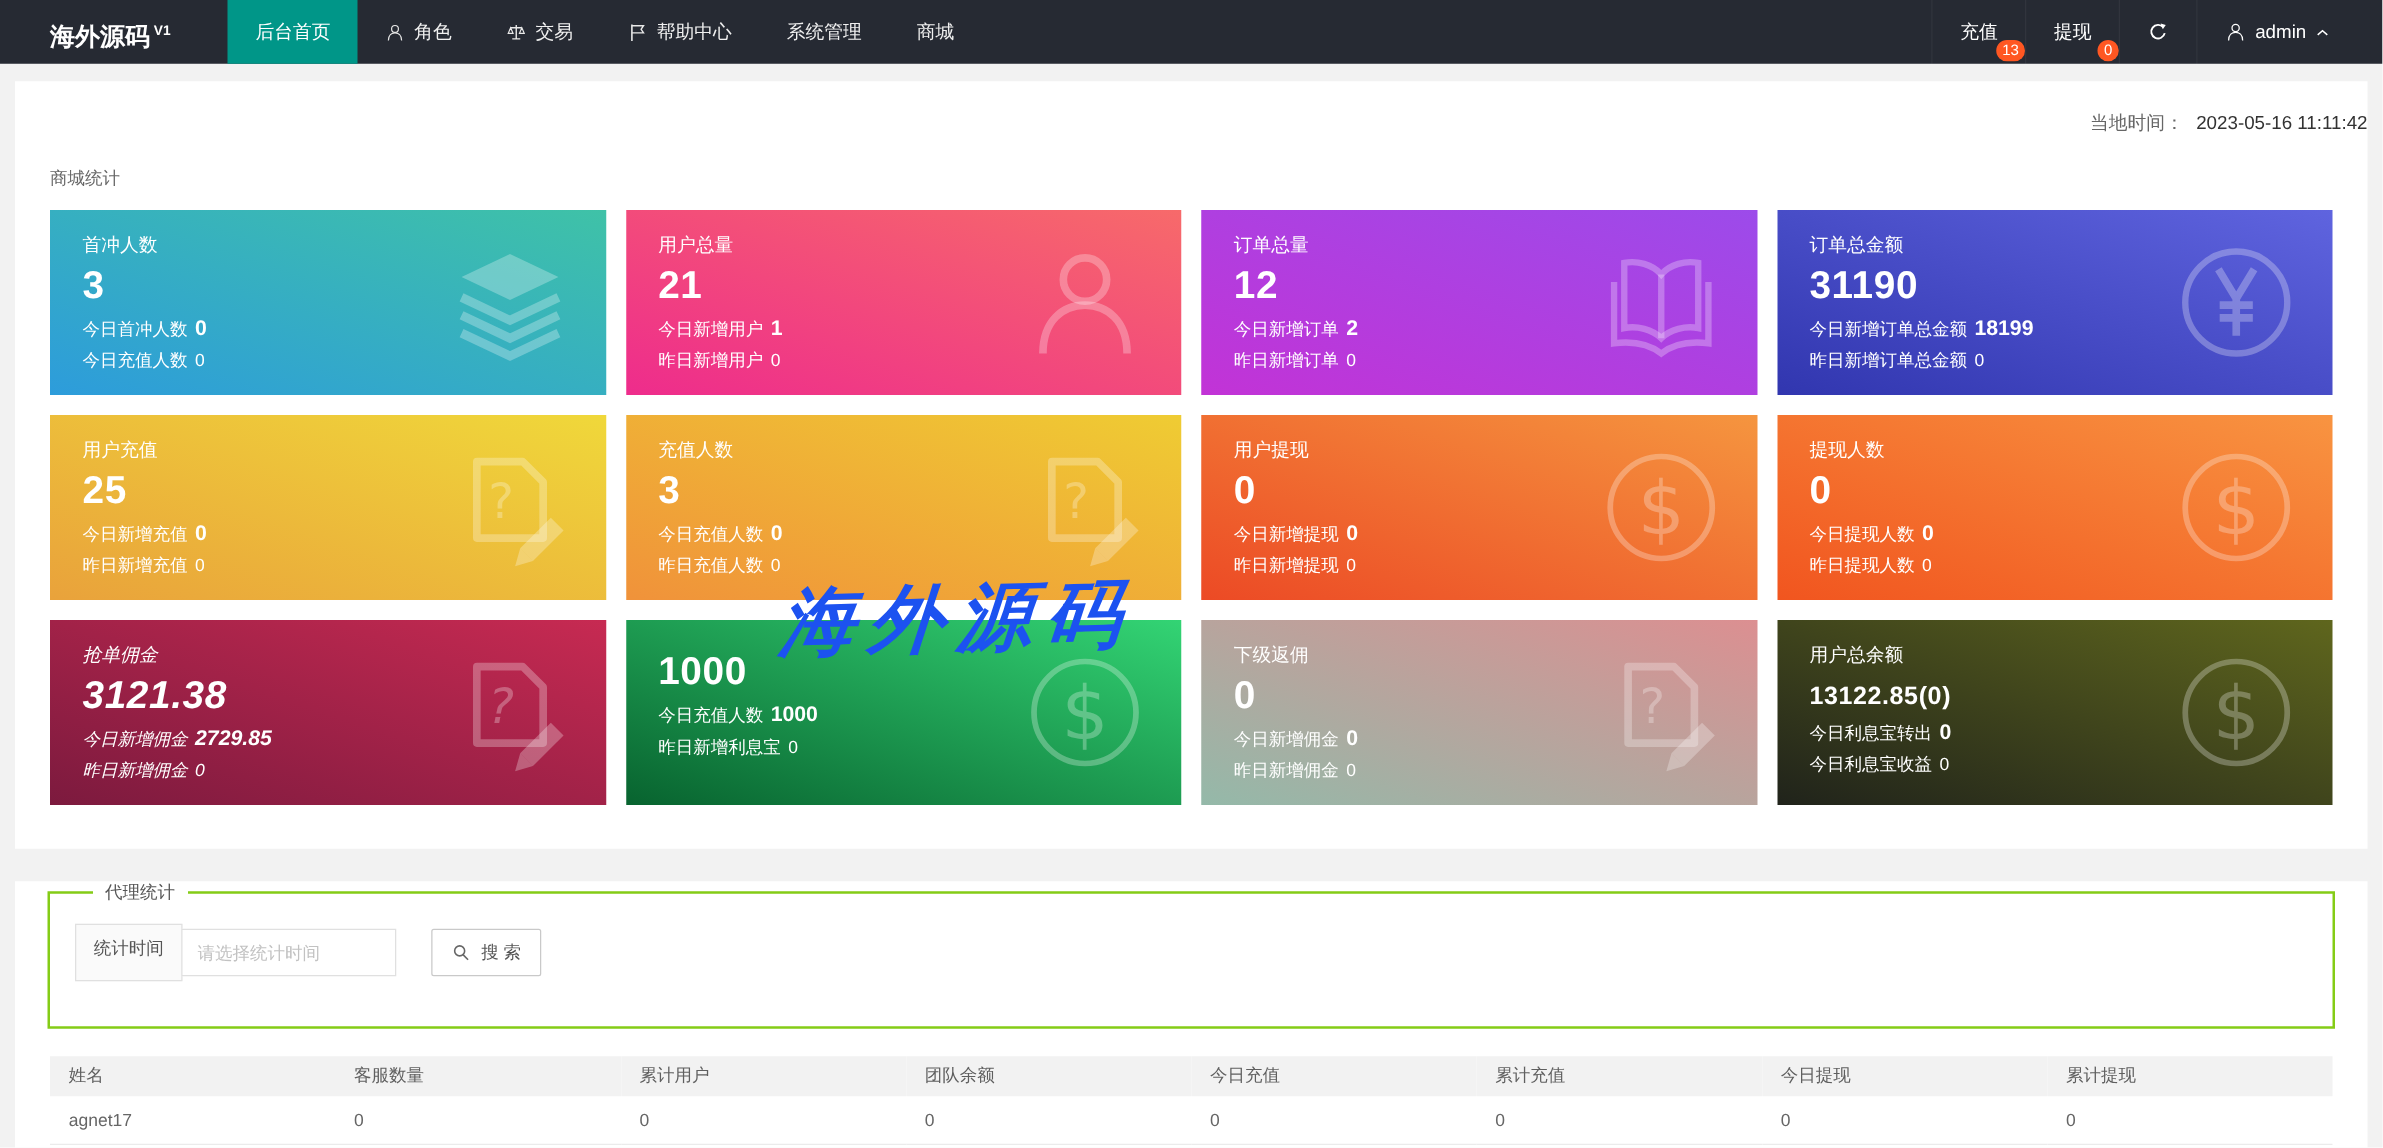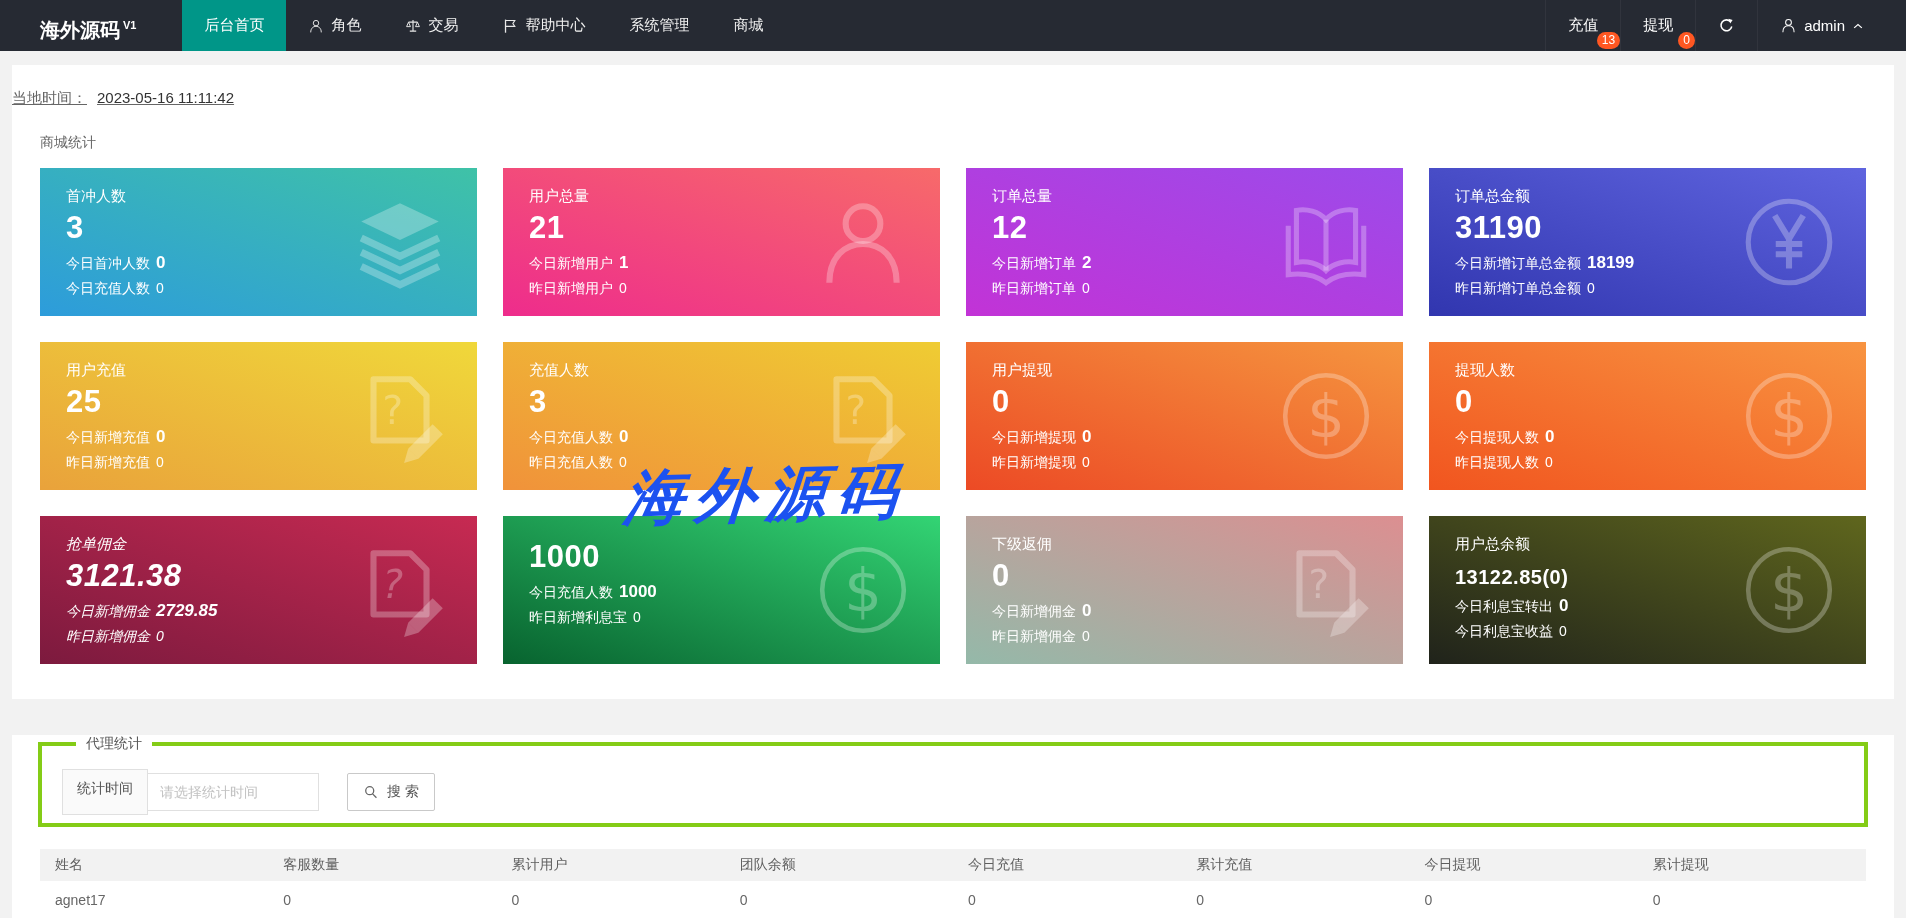--- a/index.html
+++ b/index.html
@@ -16,40 +16,40 @@
   .nav-item svg { width:16px; height:16px; color:#e8e8e8; }
   .nav-right { margin-left:auto; display:flex; align-items:stretch; padding-right:20px; }
   .nav-right-item { position:relative; display:flex; align-items:center; gap:7px; padding:0 22px; font-size:15px; color:#fff; cursor:pointer; border-left:1px solid rgba(255,255,255,.05); }
   .nav-right-item svg { width:17px; height:17px; color:#fff; }
   .nav-right-item .chev { width:12px; height:12px; }
   .badge { position:absolute; top:4px; right:0px; color:#fff; font-size:12px; line-height:17px; min-width:17px; padding:0 5px; border-radius:9px; text-align:center; font-style:normal;margin-top:28px; }
 
   
   .panel { background:#fff; margin:14px 12px 0; }
   .panel-stats { position:relative; padding-bottom:35px; }
-  .local-time { text-align:left; padding-top:24px; font-size:15px; color:#666;text-decoration:underline; }
+  .local-time { text-align:right; padding-top:24px; font-size:15px; color:#666; }
   .local-time .tv { color:#333; margin-left:10px; }
   .section-title { margin:26px 0 0 28px; font-size:14px; color:#666; }
 
   
-  .cards-grid { display:grid; grid-template-columns:repeat(4,1fr); gap:26px; margin:16px 28px 0; }
+  .cards-grid { display:grid; grid-template-columns:repeat(4,1fr); gap:16px; margin:16px 28px 0; }
   .stat-card { position:relative; height:148px; color:#fff; padding:19px 26px; overflow:hidden; }
   .card-title { font-size:15px; }
   .card-value { font-size:31px; font-weight:bold; margin-top:4px; line-height:1.15; letter-spacing:.5px; }
   .stat-card.value-sm .card-value { font-size:20px; margin-top:12px; }
   .card-line { font-size:14px; margin-top:7px; }
   .card-line b { font-size:17px; margin-left:6px; }
   .card-line .num2 { font-size:14px; margin-left:6px; }
   .card-icon { position:absolute; right:26px; top:50%; transform:translateY(-50%); width:102px; height:102px; color:rgba(255,255,255,.28); }
 
   .watermark { position:absolute; left:612px; top:390px; z-index:6; font-size:60px; font-weight:bold; font-style:italic; letter-spacing:11px; transform:rotate(-1.5deg) skewX(-6deg); white-space:nowrap; pointer-events:none; }
 
   
   .panel-agents { padding-bottom:80px; }
-  fieldset.field { margin:36px 26px 0; border:4px solid #84cc16; padding:12px 20px 8px; }
+  fieldset.field { margin:26px 26px 0; border:2px solid #84cc16; padding:12px 20px 36px; }
   fieldset.field legend { font-size:14px; color:#555; padding:0 10px; margin-left:14px; }
   .filter-row { display:flex; align-items:center; margin-top:4px; }
   .input-label { height:46px; line-height:36px; padding:0 14px; border:1px solid #e0e0e0; background:#fafafa; color:#555; font-size:14px; }
   .date-input { height:38px; width:172px; border:1px solid #e0e0e0; margin-left:-1px; padding:0 12px; font-size:14px; color:#333; outline:none; background:#fff; }
   .date-input::placeholder { color:#c2c2c2; }
   .search-btn { margin-left:28px; height:38px; padding:0 15px; background:#fff; border:1px solid #c9c9c9; border-radius:2px; font-size:14px; color:#555; display:flex; align-items:center; gap:8px; cursor:pointer; }
   .search-btn svg { width:16px; height:16px; color:#666; }
 
   .agent-table { width:calc(100% - 56px); margin:22px 28px 0; border-collapse:collapse; table-layout:fixed; font-size:14px; }
   .agent-table th { background:#f2f2f2; color:#5f5f5f; font-weight:normal; text-align:left; padding:7px 15px; }

